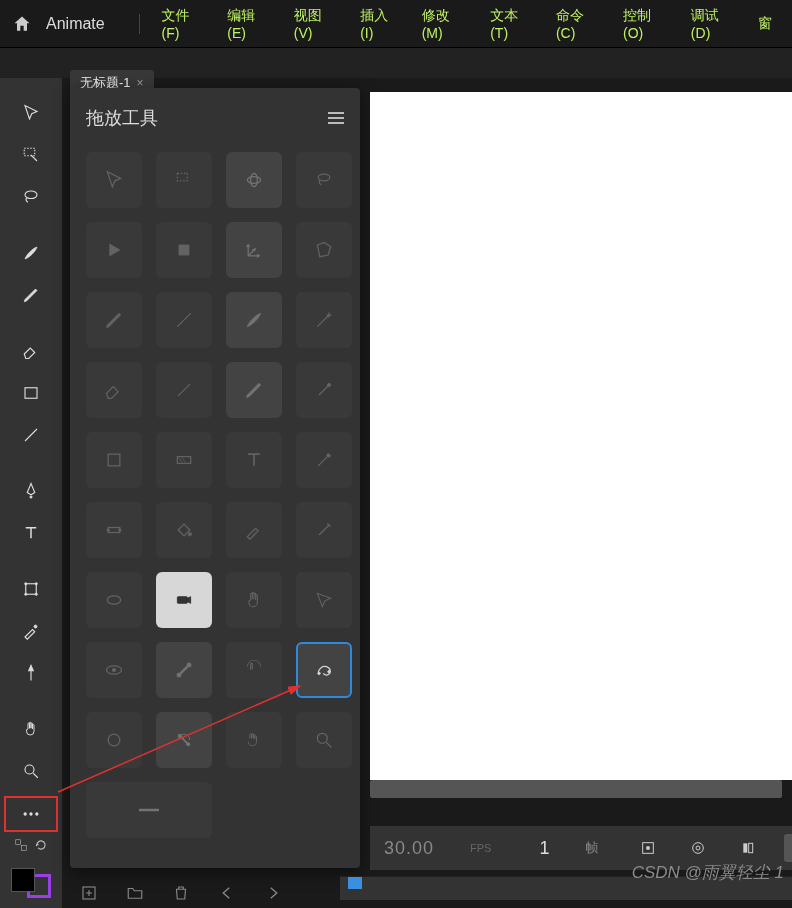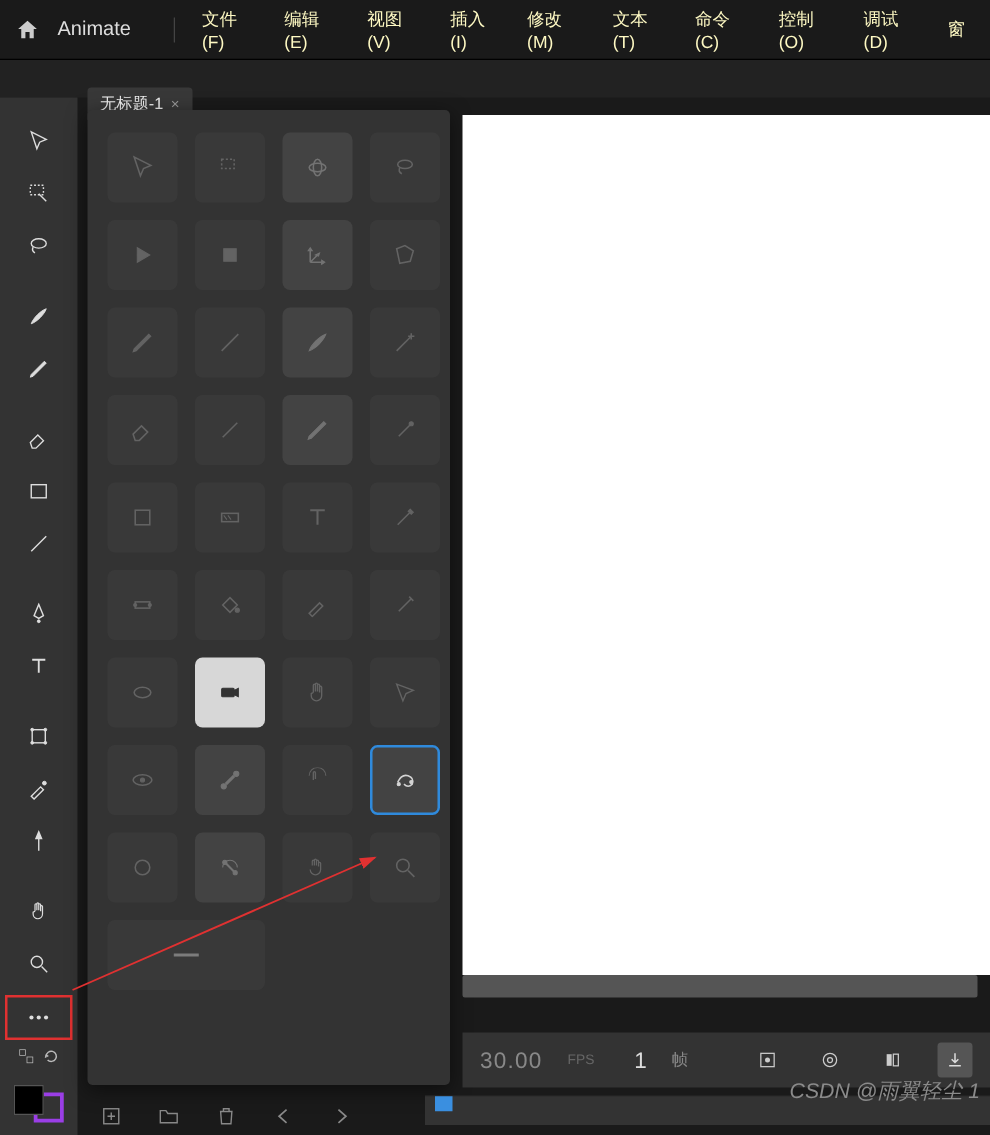--- a/index.html
+++ b/index.html
@@ -18,21 +18,21 @@
     display: flex;
     align-items: center;
     padding: 0 12px;
     gap: 8px;
     border-bottom: 1px solid #000;
   }
   .home-icon { width: 22px; height: 22px; fill: #ccc; }
   .app-name { font-size: 16px; color: #ddd; margin-left: 6px; margin-right: 20px; }
   .menu-sep { width:1px; height:20px; background:#444; margin:0 6px;}
   .menu-item {
-    font-size: 14px; color: #fef9c3; padding: 6px 8px; cursor: pointer;
+    font-size: 14px; color: #bef264; padding: 6px 8px; cursor: pointer;
   }
   .tab-bar {
     height: 30px; background: #222; display: flex; align-items: center;
     padding-left: 70px;
   }
   .tab {
     display: flex; align-items: center; gap: 6px;
     background: #383838; padding: 4px 10px; font-size: 13px; color: #eee;
     border-radius: 3px 3px 0 0;
     margin-top: 39px;
@@ -107,21 +107,21 @@
     position:absolute; left: 370px; top: 92px; right: 0; height: 688px;
     background: #fff;
   }
   .canvas-scrollbar {
     position:absolute; left:370px; right:10px; top: 780px; height: 18px;
     background:#555; border-radius: 2px;
   }
 
   .timeline-bar {
     position:absolute; left:370px; right:0; bottom: 38px; height: 44px;
-    display:flex; align-items:center; gap: 20px; padding: 0 14px;
+    display:flex; align-items:center; gap: 36px; padding: 0 14px;
     background:#333; color:#777; font-size: 16px;
   }
   .timeline-bar .fps-num { font-size:18px; color:#888; letter-spacing:1px;}
   .timeline-bar .fps-label { font-size:11px; color:#666; }
   .timeline-bar .frame-num { font-size:18px; color:#ddd; margin-left:12px;}
   .timeline-bar .frame-label { font-size:13px; color:#888;}
   .timeline-icons { margin-left:auto; display:flex; gap:22px; align-items:center;}
   .timeline-icons .ti {
     width:28px; height:28px; display:flex; align-items:center; justify-content:center;
     cursor:pointer;
@@ -284,20 +284,28 @@
         <path d="M4 14l1-3 3 1" fill="none" stroke="#bbb" stroke-width="2"></path>
       </svg>
   </div>
   <div class="swatch-row">
     <div class="swatch-black"></div>
     <div class="swatch-purple"></div>
   </div>
 </div>
 
 <div class="drag-panel">
+  <div class="panel-header">
+    <span class="panel-title">拖放工具</span>
+    <div class="hamburger">
+        <span></span>
+        <span></span>
+        <span></span>
+      </div>
+  </div>
   <div class="panel-grid">
 
     <div class="grid-cell dim">
         <svg viewBox="0 0 24 24">
           <path d="M4 2l6 18 3-7 7-3z" fill="none" stroke-width="1.5"></path>
         </svg>
       </div>
     <div class="grid-cell dim">
         <svg viewBox="0 0 24 24">
           <rect x="4" y="4" width="12" height="9" fill="none" stroke-width="1.5" stroke-dasharray="2 2"></rect>

